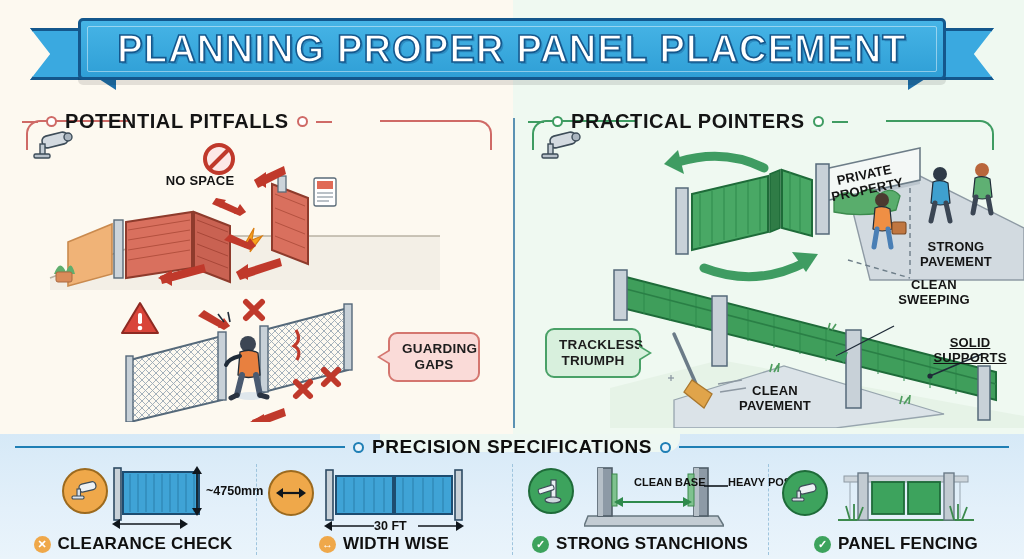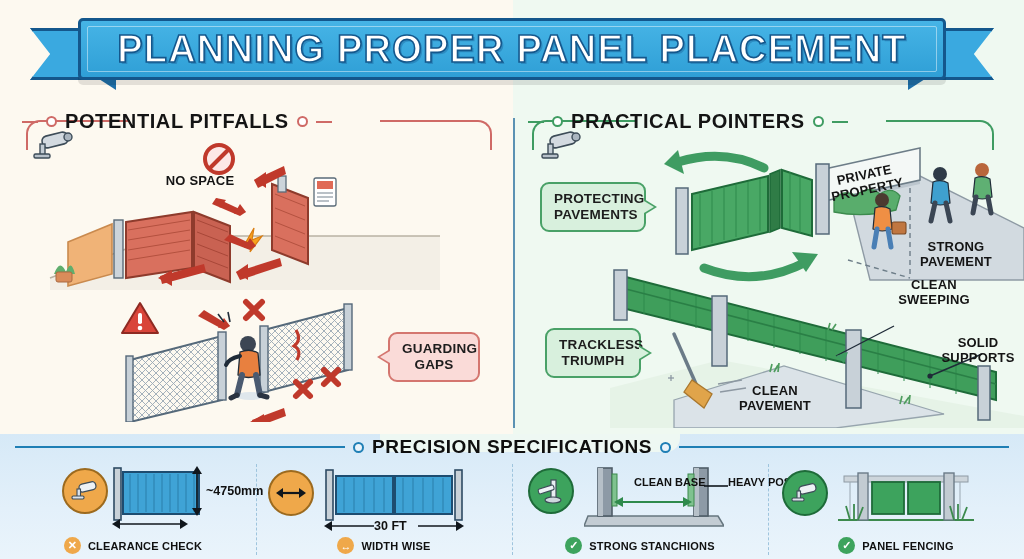--- a/index.html
+++ b/index.html
@@ -98,21 +98,21 @@
     content:""; position:absolute; left:0; top:6px; bottom:4px; width:0;
     border-left:1.5px dashed #9ec4dd;
   }
   .spec-badge { position:absolute; border-radius:50%; display:flex; align-items:center;
                 justify-content:center; }
   .spec-foot { position:absolute; bottom:5px; left:0; width:100%;
                display:flex; align-items:center; justify-content:center; gap:7px; }
   .spec-foot .chk { width:17px; height:17px; border-radius:50%; color:#fff;
                     font-size:11px; font-weight:bold; display:flex; align-items:center;
                     justify-content:center; flex:0 0 auto; }
-  .spec-foot .lbl { font-size:11px; font-weight:bold; color:#101010; letter-spacing:.2px; white-space:nowrap; }
+  .spec-foot .lbl { font-size:17px; font-weight:bold; color:#101010; letter-spacing:.2px; white-space:nowrap; }
   .dimtxt { position:absolute; font-size:12.5px; font-weight:bold; color:#101010; white-space:nowrap; }
   .dimtxt.sm { font-size:11px; line-height:1.15; text-align:center; }
 </style>
 </head>
 <body>
 
 <div id="page">
 
   <div class="bg-left"></div>
   <div class="bg-right"></div>
@@ -348,24 +348,20 @@
 
       <g stroke="#6d7d88" stroke-width="1.4" stroke-dasharray="5 4" fill="none">
         <line x1="290" y1="48" x2="290" y2="138"></line>
         <line x1="228" y1="120" x2="290" y2="138"></line>
       </g>
     </svg>
     <span class="slabel" style="left:196px; top:28px; width:100px; transform:rotate(-12deg);">PRIVATE PROPERTY</span>
     <span class="slabel" style="left:286px; top:100px; width:100px;">STRONG PAVEMENT</span>
   </div>
 
-  <div class="callout green pt-r" style="left:540px; top:182px; width:106px;">
-    <span class="nub"></span>
-    <span>PROTECTING PAVEMENTS</span>
-  </div>
 
   <div style="position:absolute; left:600px; top:268px; width:424px; height:160px;">
     <svg width="424" height="160" viewBox="0 0 424 160">
 
       <path d="M10 120 L120 92 L424 148 L424 160 L10 160 Z" fill="#e6f3e7"></path>
 
       <polygon points="74,132 184,98 344,146 236,160 74,160" fill="#dbe3e8" stroke="#97a5ae" stroke-width="1.3"></polygon>
 
       <polygon points="22,8 396,104 396,132 22,40" fill="#3f9e5b" stroke="#1e6b39" stroke-width="2"></polygon>
       <g stroke="#2e8a4c" stroke-width="1">
@@ -410,21 +406,21 @@
       </g>
 
       <g stroke="#1f2b38" stroke-width="1.4" fill="none">
         <path d="M236 88 l58 -30"></path>
         <path d="M330 108 l52 -22"></path>
       </g>
       <polygon points="236,88 248,84 244,95" fill="#3f9c62"></polygon>
       <circle cx="330" cy="108" r="2.6" fill="#1f2b38"></circle>
     </svg>
     <span class="slabel" style="left:282px; top:10px; width:104px;">CLEAN SWEEPING</span>
-    <span class="slabel" style="left:332px; top:68px; width:92px;">SOLID SUPPORTS</span>
+    <span class="slabel" style="left:324px; top:68px; width:92px;text-decoration:underline;">SOLID SUPPORTS</span>
     <span class="slabel" style="left:120px; top:116px; width:110px;">CLEAN PAVEMENT</span>
   </div>
 
   <div class="callout green pt-r" style="left:545px; top:328px; width:96px;">
     <span class="nub"></span>
     <span>TRACKLESS TRIUMPH</span>
   </div>
 
   <div class="spec-head">
     <div class="ln"></div>

